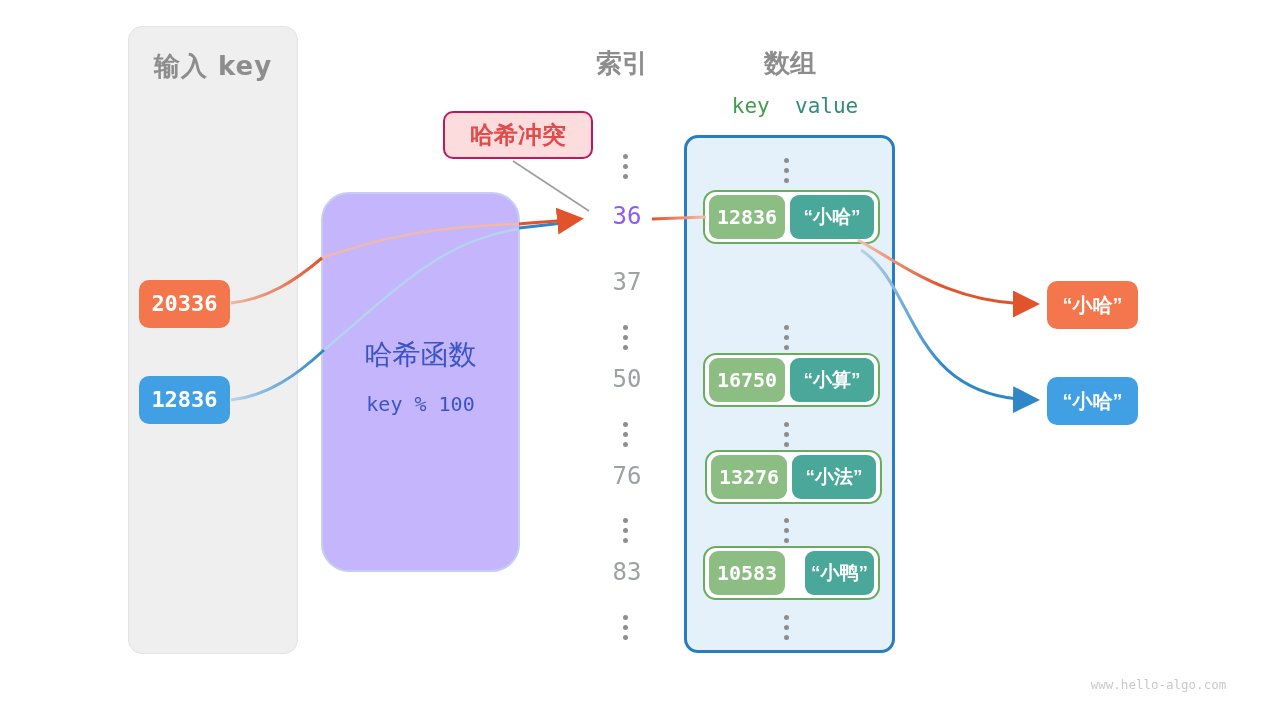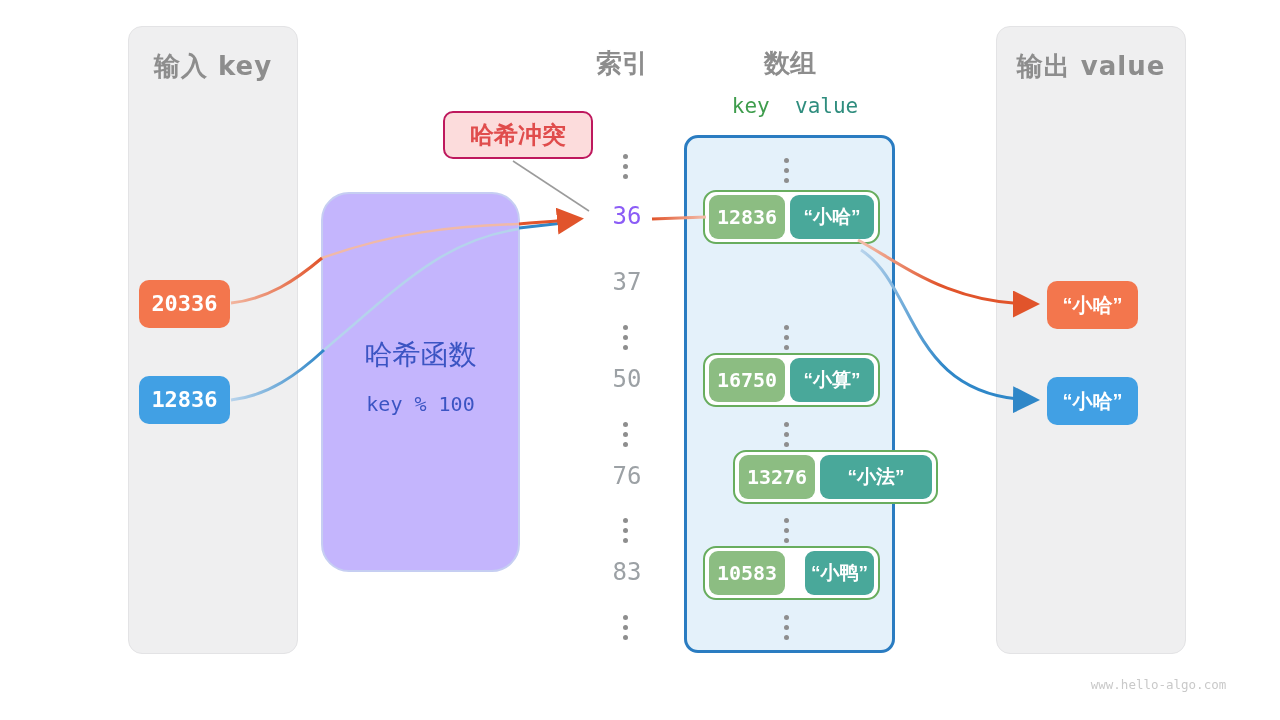--- a/index.html
+++ b/index.html
@@ -130,42 +130,39 @@
     </div>
   <div class="abs row" style="left:703px;top:353px;width:177px;">
     <div class="kbox">16750</div>
     <div class="vbox">“小算”</div>
   </div>
   <div class="abs vdots" style="left:784px;top:419px;">
       <i></i>
       <i></i>
       <i></i>
     </div>
-  <div class="abs row" style="left:733px;top:450px;width:205px;">
+  <div class="abs row" style="left:705px;top:450px;width:177px;">
     <div class="kbox">13276</div>
     <div class="vbox">“小法”</div>
   </div>
   <div class="abs vdots" style="left:784px;top:515px;">
       <i></i>
       <i></i>
       <i></i>
     </div>
   <div class="abs row" style="left:703px;top:546px;width:177px;gap:20px;">
     <div class="kbox">10583</div>
     <div class="vbox">“小鸭”</div>
   </div>
   <div class="abs vdots" style="left:784px;top:612px;">
       <i></i>
       <i></i>
       <i></i>
     </div>
 
-  <div class="abs panel" style="left:996px;top:26px;width:190px;height:628px;">
-    <div class="panel-title">输出 value</div>
-  </div>
   <div class="abs pill word bg-orange" style="left:1047px;top:281px;width:91px;height:48px;">“小哈”</div>
   <div class="abs pill word bg-blue" style="left:1047px;top:377px;width:91px;height:48px;">“小哈”</div>
 
   <div class="abs watermark" style="left:1056px;top:677px;width:205px;">www.hello-algo.com</div>
 
   <svg class="overlay" width="1280" height="720" viewBox="0 0 1280 720">
     <defs>
       <marker id="aO" markerWidth="9" markerHeight="9" refX="7" refY="4.5" orient="auto">
         <path d="M0,0 L9,4.5 L0,9 z" fill="#E1542B"></path>
       </marker>

